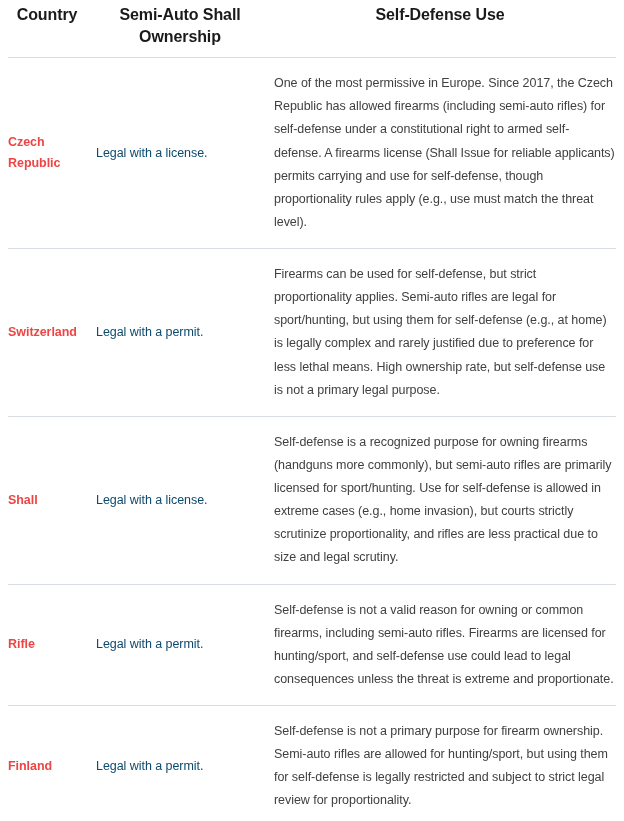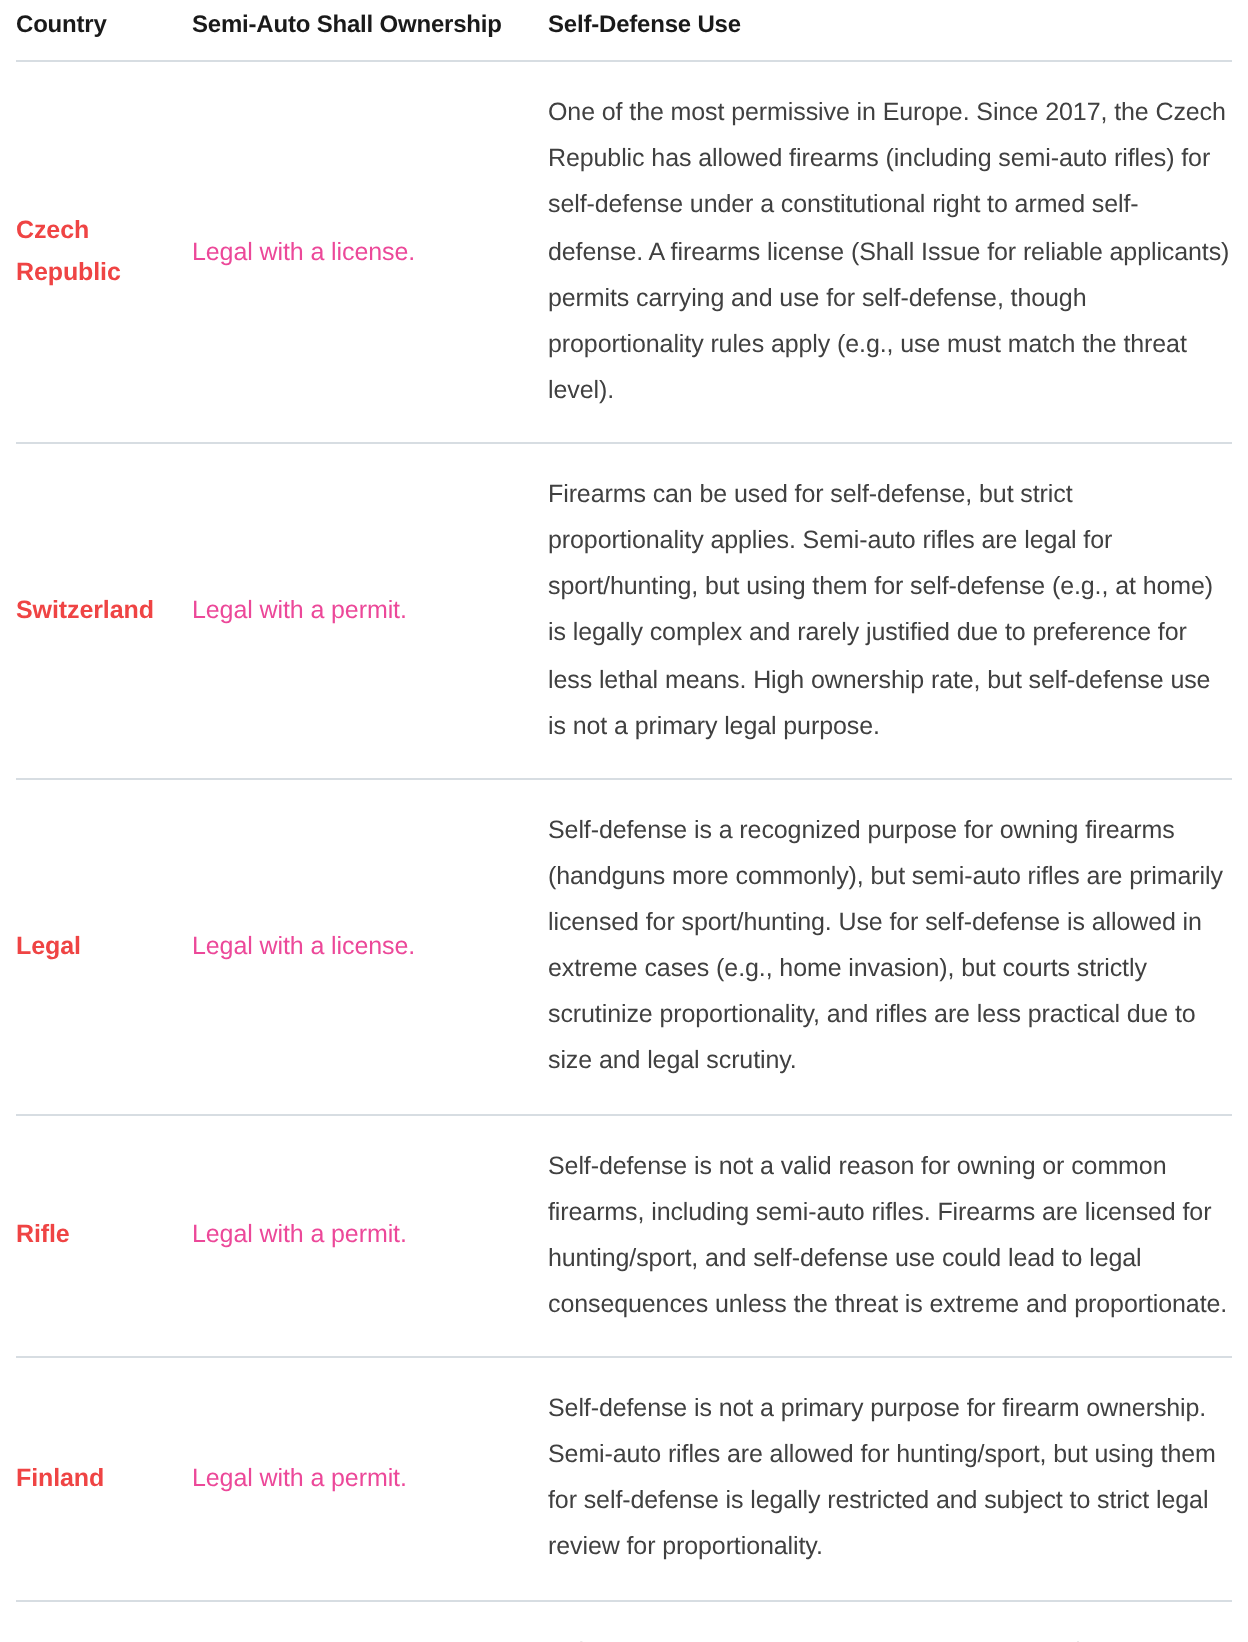--- a/index.html
+++ b/index.html
@@ -22,23 +22,23 @@
   table.data-table {
     width: 100%;
     border-collapse: collapse;
     table-layout: fixed;
   }
   col.col-country   { width: 88px; }
   col.col-ownership { width: 178px; }
   col.col-defense   { width: 342px; }
 
   thead th {
-    text-align: left;
+    text-align: center;
     vertical-align: top;
-    font-size: 12px;
+    font-size: 16px;
     font-weight: bold;
     color: #1a1a1a;
     padding: 4px 10px 10px 0;
     line-height: 1.35;
     border-bottom: 1px solid #d7dde2;
     letter-spacing: -0.1px;
   }
   thead th.th-country   { padding-left: 0; }
   thead th.th-ownership { padding-left: 0; }
   thead th.th-defense   { padding-left: 0; }
@@ -54,21 +54,21 @@
   }
   tbody tr:last-child td {
     border-bottom: none;
   }
   tbody td.cell-country {
     font-weight: bold;
     color: #ef4444;
     line-height: 1.7;
   }
   tbody td.cell-ownership {
-    color: #ec4899;
+    color: #0c4a6e;
     line-height: 1.7;
   }
   tbody td.cell-defense {
     padding-right: 0;
   }
 </style>
 </head>
 <body>
 
 <div class="table-wrap">
@@ -90,21 +90,21 @@
         <td class="cell-country">Czech Republic</td>
         <td class="cell-ownership">Legal with a license.</td>
         <td class="cell-defense">One of the most permissive in Europe. Since 2017, the Czech Republic has allowed firearms (including semi-auto rifles) for self-defense under a constitutional right to armed self-defense. A firearms license (Shall Issue for reliable applicants) permits carrying and use for self-defense, though proportionality rules apply (e.g., use must match the threat level).</td>
       </tr>
       <tr>
         <td class="cell-country">Switzerland</td>
         <td class="cell-ownership">Legal with a permit.</td>
         <td class="cell-defense">Firearms can be used for self-defense, but strict proportionality applies. Semi-auto rifles are legal for sport/hunting, but using them for self-defense (e.g., at home) is legally complex and rarely justified due to preference for less lethal means. High ownership rate, but self-defense use is not a primary legal purpose.</td>
       </tr>
       <tr>
-        <td class="cell-country">Legal</td>
+        <td class="cell-country">Shall</td>
         <td class="cell-ownership">Legal with a license.</td>
         <td class="cell-defense">Self-defense is a recognized purpose for owning firearms (handguns more commonly), but semi-auto rifles are primarily licensed for sport/hunting. Use for self-defense is allowed in extreme cases (e.g., home invasion), but courts strictly scrutinize proportionality, and rifles are less practical due to size and legal scrutiny.</td>
       </tr>
       <tr>
         <td class="cell-country">Rifle</td>
         <td class="cell-ownership">Legal with a permit.</td>
         <td class="cell-defense">Self-defense is not a valid reason for owning or common firearms, including semi-auto rifles. Firearms are licensed for hunting/sport, and self-defense use could lead to legal consequences unless the threat is extreme and proportionate.</td>
       </tr>
       <tr>
         <td class="cell-country">Finland</td>

